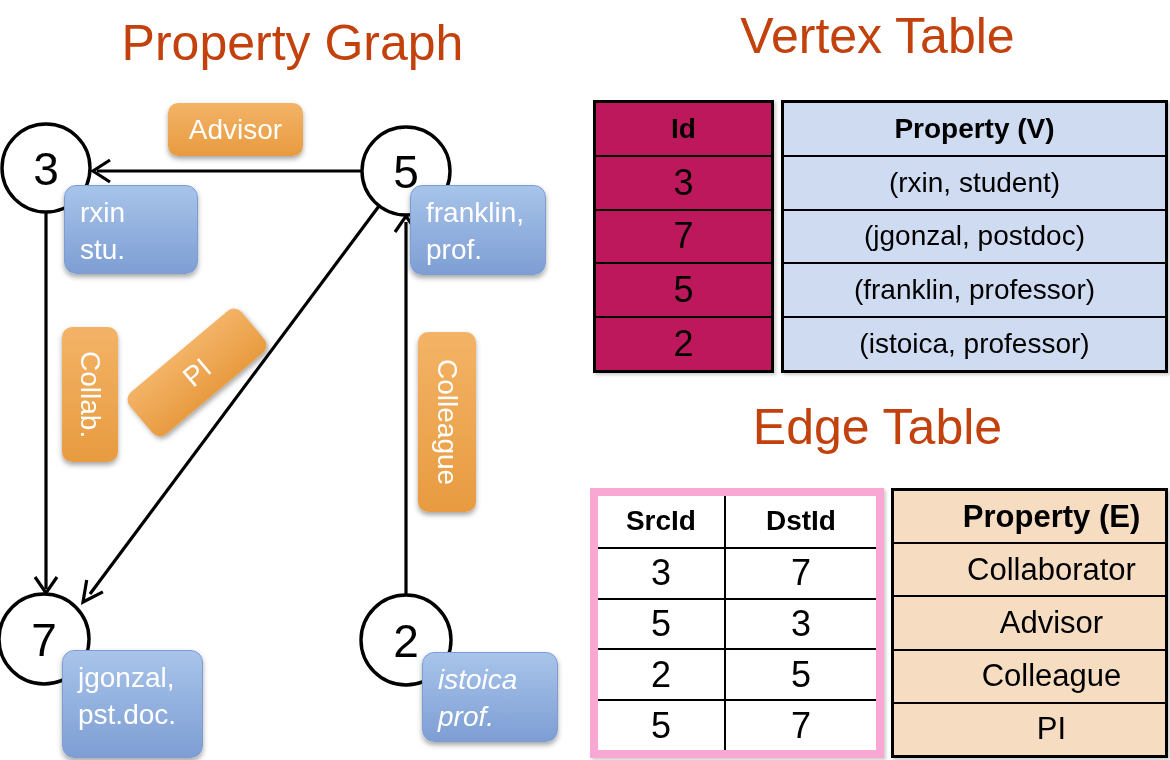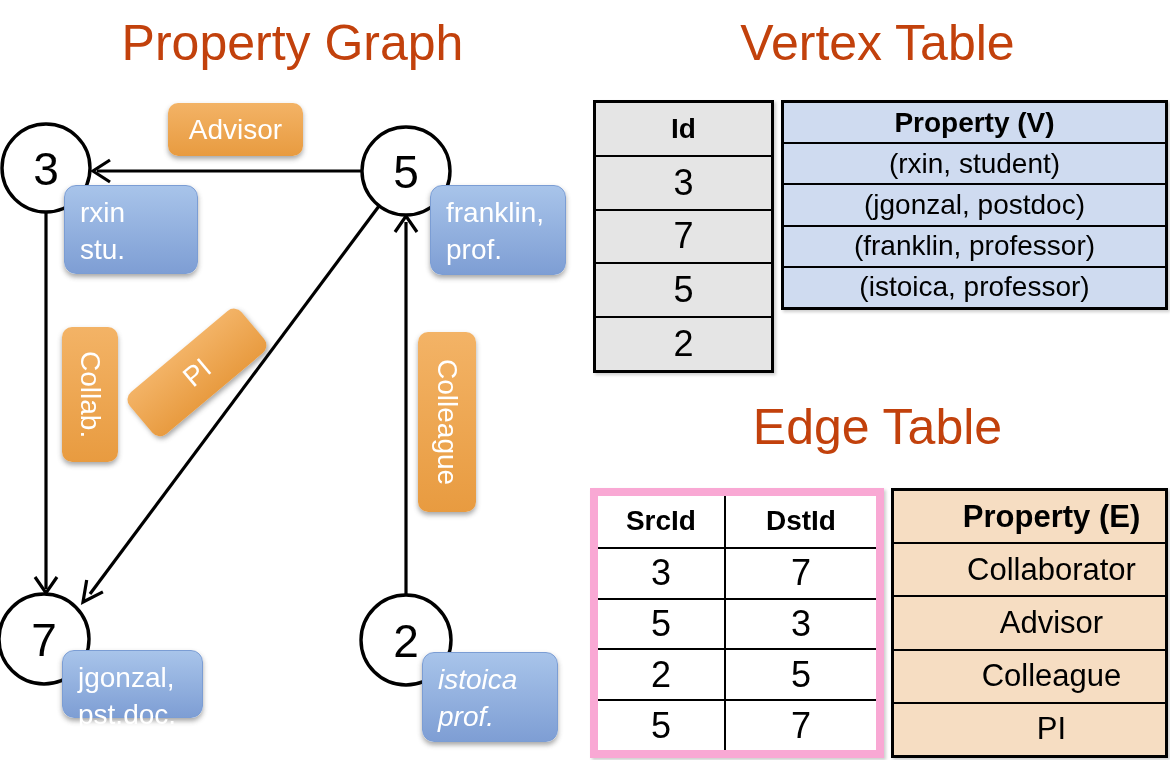--- a/index.html
+++ b/index.html
@@ -8,21 +8,21 @@
   .canvas {
     position:relative; width:1170px; height:760px;
     background:#ffffff; overflow:hidden; font-weight:300; color:#000;
   }
   .slide-title {
     position:absolute; text-align:center;
     font-size:50px; font-weight:300; letter-spacing:0px; color:#c2410c;
     white-space:nowrap;
   }
   #graph-title   { left:0;   width:585px; top:14px;  }
-  #vertex-title  { left:585px; width:585px; top:14px; }
+  #vertex-title  { left:585px; width:585px; top:7px; }
   #edge-title    { left:585px; width:585px; top:398px; }
 
   
   .graph-svg { position:absolute; left:0; top:0; width:585px; height:760px; }
   .graph-svg line     { stroke:var(--line-color,#000); stroke-width:3.2; }
   .graph-svg polyline { stroke:var(--line-color,#000); stroke-width:3.2; fill:none; }
   .graph-svg circle   { stroke:var(--line-color,#000); stroke-width:3.4; fill:#fff; }
 
   .node-num {
     position:absolute; width:80px; height:62px; line-height:62px;
@@ -42,40 +42,40 @@
   #elabel-pi        { left:124px; top:345px; width:146px; height:55px; transform:rotate(-40deg); }
 
   .vlabel {
     position:absolute; padding:8px 0 0 15px;
     background:linear-gradient(to bottom, var(--node-label-box-top,#a8c4ea), var(--node-label-box-bottom,#7e9ed4));
     border:1px solid var(--node-label-box-border,#7b9dd4);
     border-radius:12px; color:#fff; font-size:28px; line-height:37px;
     box-shadow:0 3px 5px rgba(60,60,60,.45);
   }
   #vlabel-rxin     { left:64px;  top:185px; width:134px; height:89px; }
-  #vlabel-franklin { left:430px; top:185px; width:136px; height:90px; }
-  #vlabel-jgonzal  { left:62px;  top:650px; width:141px; height:68px; }
+  #vlabel-franklin { left:410px; top:185px; width:136px; height:90px; }
+  #vlabel-jgonzal  { left:62px;  top:650px; width:141px; height:108px; }
   #vlabel-istoica  { left:422px; top:652px; width:136px; height:90px;font-style:italic; }
 
   
   .tcol {
-    position:absolute; border:3px solid #000; background:#e5e5e5;
+    position:absolute; border:3px solid #000; background:#be185d;
     display:flex; flex-direction:column;
     box-shadow:2px 2px 3px rgba(0,0,0,.2);
   }
   .tcell {
     flex:1; display:flex; align-items:center; justify-content:center;
     font-size:28px; font-weight:300; white-space:nowrap;
   }
   .tcell + .tcell { border-top:2.5px solid #000; }
   .tcell.th { font-size:28px; font-weight:bold; }
   .num { font-size:36px; }
 
   #vt-id-col    { left:593px; top:100px; width:181px; height:273px; }
-  #vt-prop-col  { left:781px; top:100px; width:387px; height:210px; background:var(--vertex-property-bg,#cfdbf0); }
+  #vt-prop-col  { left:781px; top:100px; width:387px; height:273px; background:var(--vertex-property-bg,#cfdbf0); }
   #vt-prop-col .tcell { background:var(--vertex-property-bg,#cfdbf0); }
 
   #et-srcdst {
     position:absolute; left:590px; top:488px; width:294px; height:270px;
     border:8px solid #f9a8d4; background:#fff;
     display:grid; grid-template-columns:46% 54%; grid-auto-rows:1fr;
     box-shadow:2px 2px 3px rgba(0,0,0,.2);
   }
   #et-srcdst .gcell {
     display:flex; align-items:center; justify-content:center;

